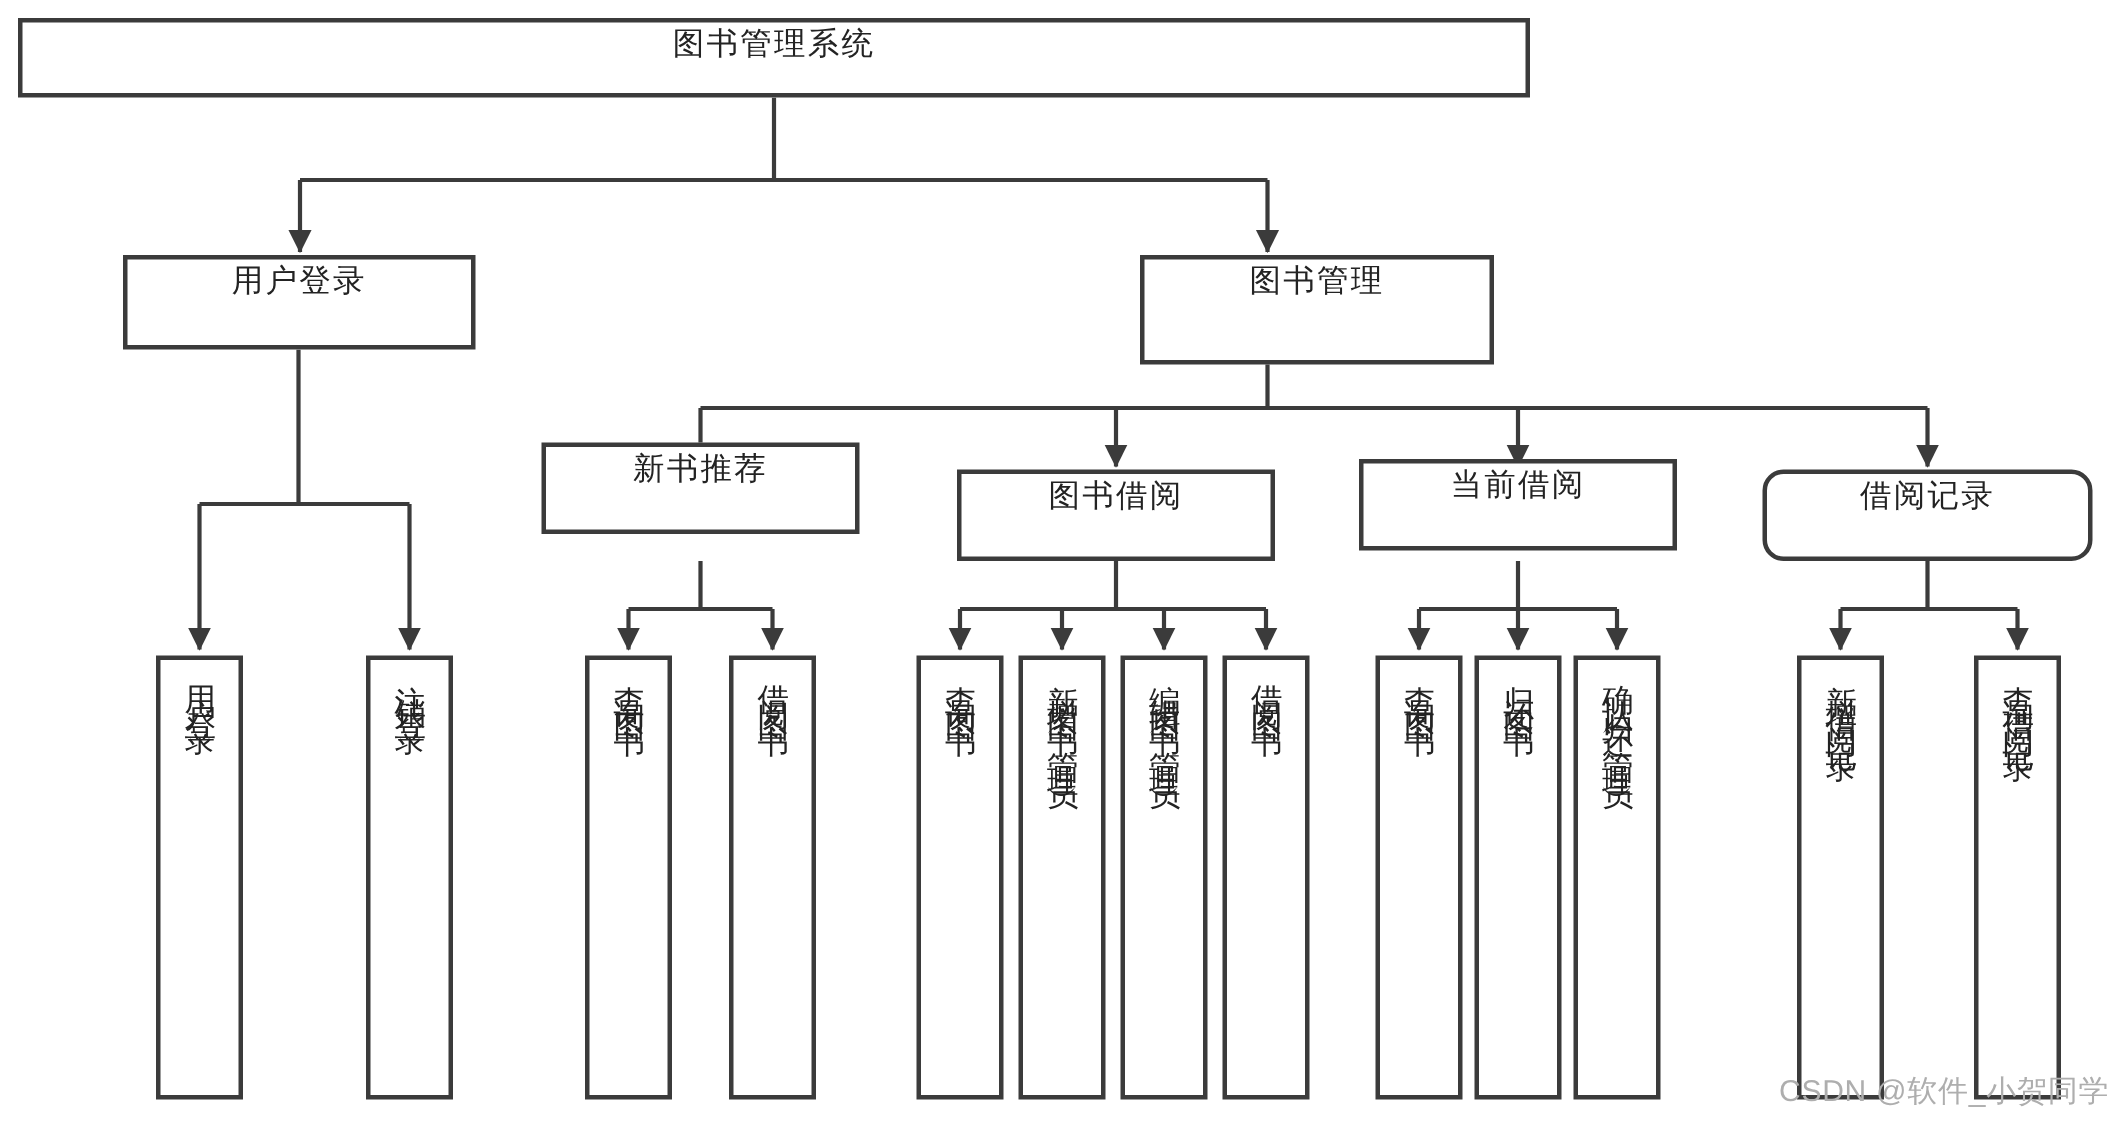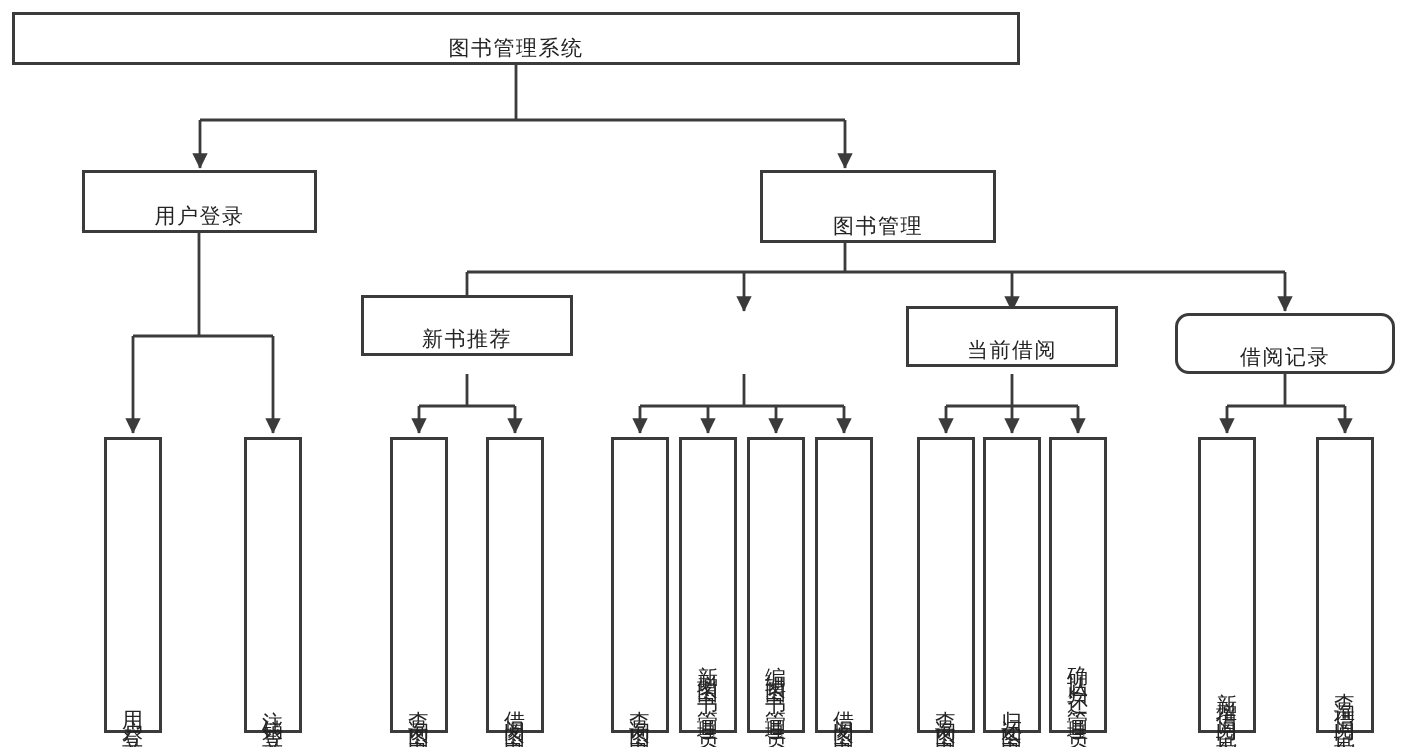--- a/index.html
+++ b/index.html
@@ -15,21 +15,21 @@
     position: absolute;
     left: 0; top: 0;
     pointer-events: none;
   }
   .node {
     position: absolute;
     box-sizing: border-box;
     border: 3px solid #3b3b3b;
     background: #ffffff;
     display: flex;
-    align-items: flex-end;
+    align-items: flex-start;
     justify-content: center;
   }
   .node .lbl {
     color: #232323;
     font-size: 21px;
     letter-spacing: 1.5px;
     white-space: nowrap;
   }
   .node.v .lbl {
     writing-mode: vertical-rl;
@@ -104,20 +104,23 @@
   <div class="node h" style="left:82px; top:170px; width:235px; height:63px;">
     <span class="lbl">用户登录</span>
   </div>
   <div class="node h" style="left:760px; top:170px; width:236px; height:73px;">
     <span class="lbl">图书管理</span>
   </div>
 
   <div class="node h" style="left:361px; top:295px; width:212px; height:61px;">
     <span class="lbl">新书推荐</span>
   </div>
+  <div class="node h" style="left:638px; top:313px; width:212px; height:61px;">
+    <span class="lbl">图书借阅</span>
+  </div>
   <div class="node h" style="left:906px; top:306px; width:212px; height:61px;">
     <span class="lbl">当前借阅</span>
   </div>
   <div class="node h" style="left:1175px; top:313px; width:220px; height:61px;border-radius:14px;">
     <span class="lbl">借阅记录</span>
   </div>
 
   <div class="node v" style="left:104px; top:437px; width:58px; height:296px;">
     <span class="lbl">用户登录</span>
   </div>
@@ -155,14 +158,15 @@
     <span class="lbl">确认归还（管理员）</span>
   </div>
 
   <div class="node v" style="left:1198px; top:437px; width:58px; height:296px;">
     <span class="lbl">新增借阅记录</span>
   </div>
   <div class="node v" style="left:1316px; top:437px; width:58px; height:296px;">
     <span class="lbl">查询借阅记录</span>
   </div>
 
+  <div class="watermark">CSDN @软件_小贺同学</div>
 
 </div>
 
 </body></html>

